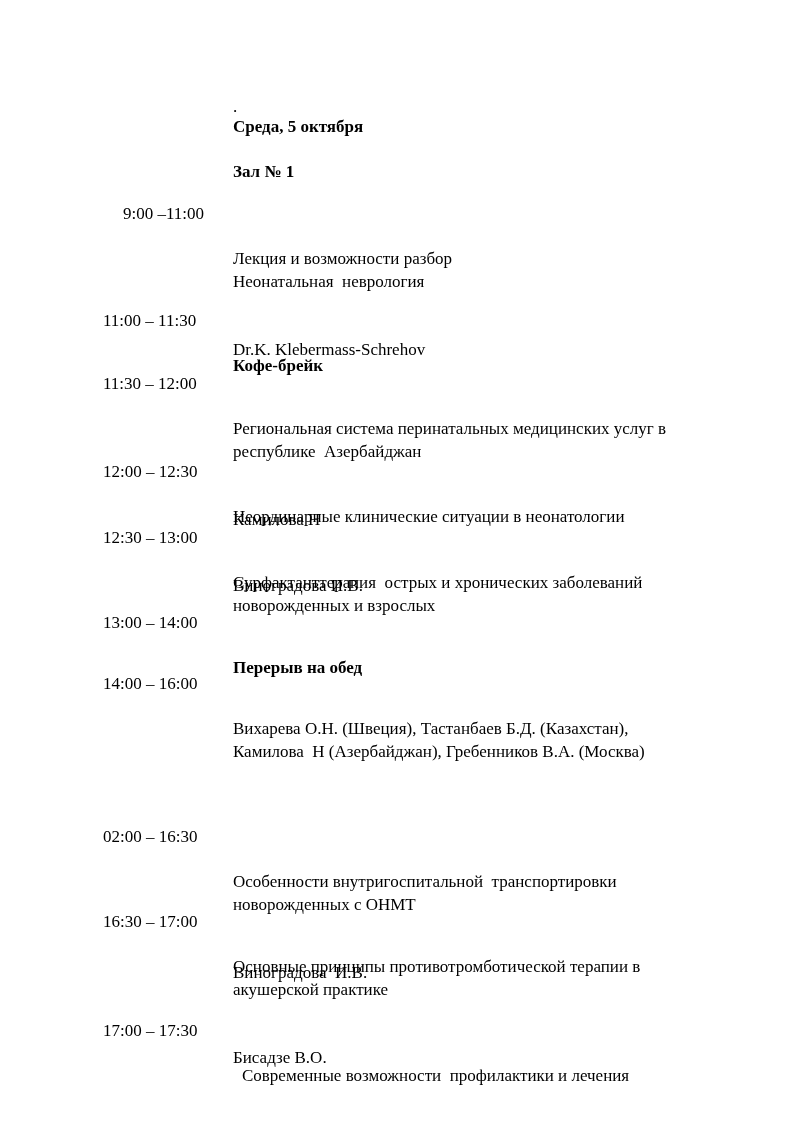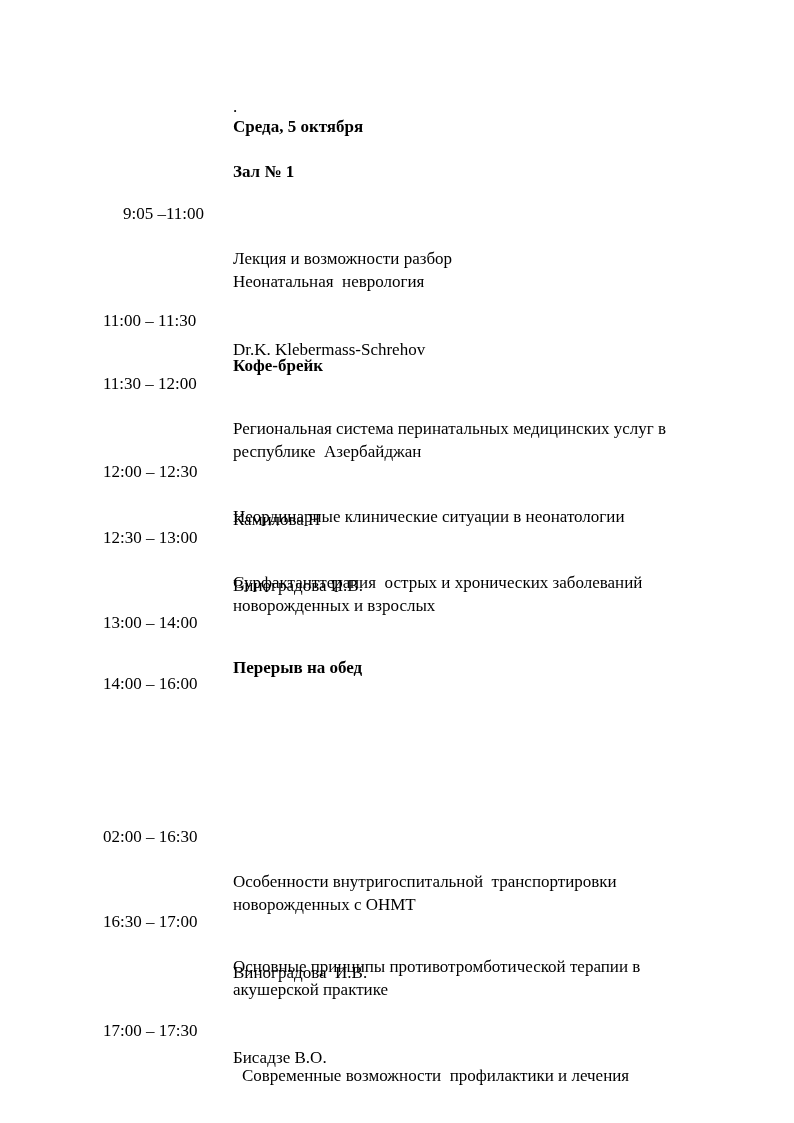--- a/index.html
+++ b/index.html
@@ -37,21 +37,21 @@
 
 <div class="page">
 
   <div class="ln" style="top:96px">.</div>
 
   <div class="ln heading" style="top:116px">Среда, 5 октября</div>
 
   <div class="ln heading" style="top:161px">Зал № 1</div>
 
   <div class="row" style="top:203px">
-    <div class="time" style="left:123px">9:05 –11:00</div>
+    <div class="time" style="left:123px">9:00 –11:00</div>
     <div class="desc">
       <div class="title">Лекция и возможности разбор
 Неонатальная  неврология</div>
       <div class="speakers">Dr.K. Klebermass-Schrehov</div>
     </div>
   </div>
 
   <div class="row bold-title" style="top:310px">
     <div class="time">11:00 – 11:30</div>
     <div class="desc">
@@ -89,20 +89,22 @@
     <div class="time">13:00 – 14:00</div>
     <div class="desc">
       <div class="title">Перерыв на обед</div>
       <div class="speakers"></div>
     </div>
   </div>
 
   <div class="row bold-title" style="top:673px">
     <div class="time">14:00 – 16:00</div>
     <div class="desc">
+      <div class="speakers">Вихарева О.Н. (Швеция), Тастанбаев Б.Д. (Казахстан),
+Камилова  Н (Азербайджан), Гребенников В.А. (Москва)</div>
     </div>
   </div>
 
   <div class="row" style="top:826px">
     <div class="time">02:00 – 16:30</div>
     <div class="desc">
       <div class="title">Особенности внутригоспитальной  транспортировки
 новорожденных с ОНМТ</div>
       <div class="speakers">Виноградова  И.В.</div>
     </div>

